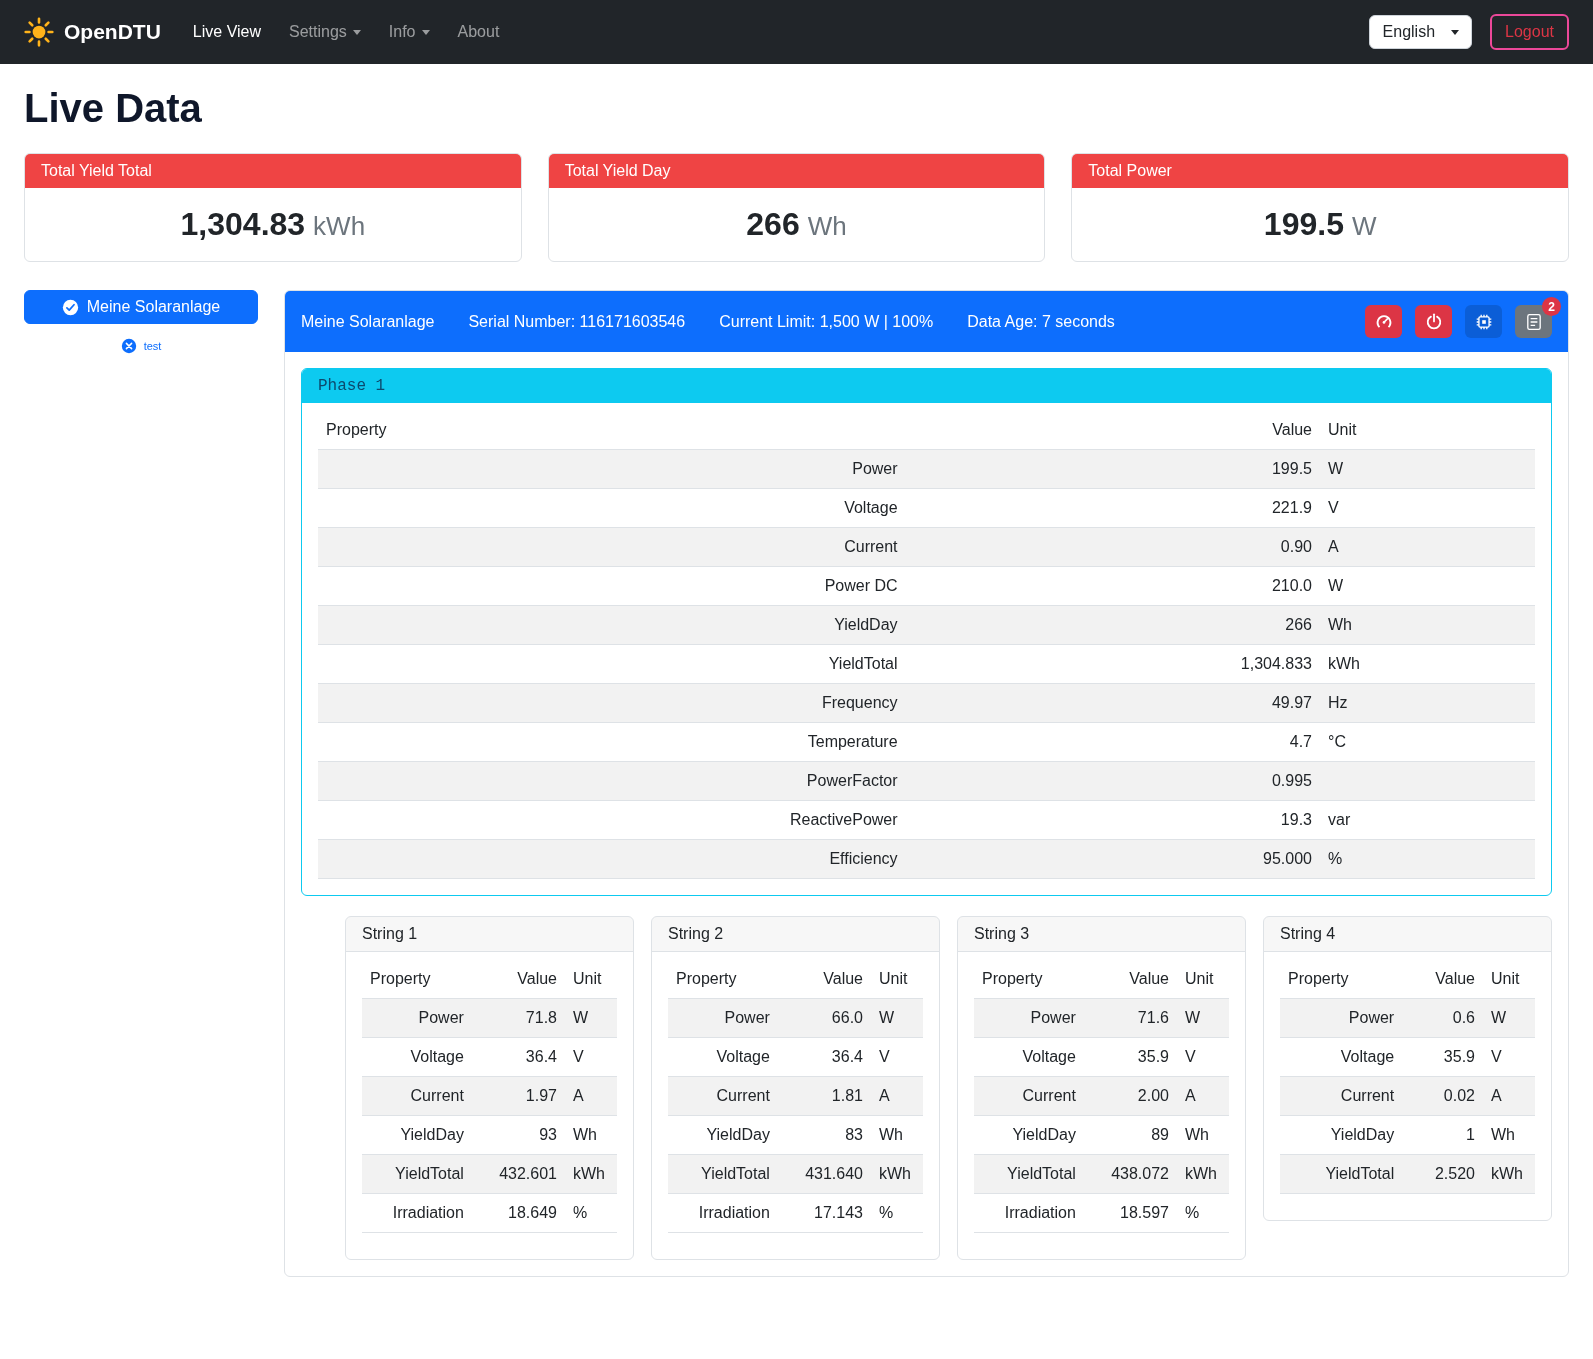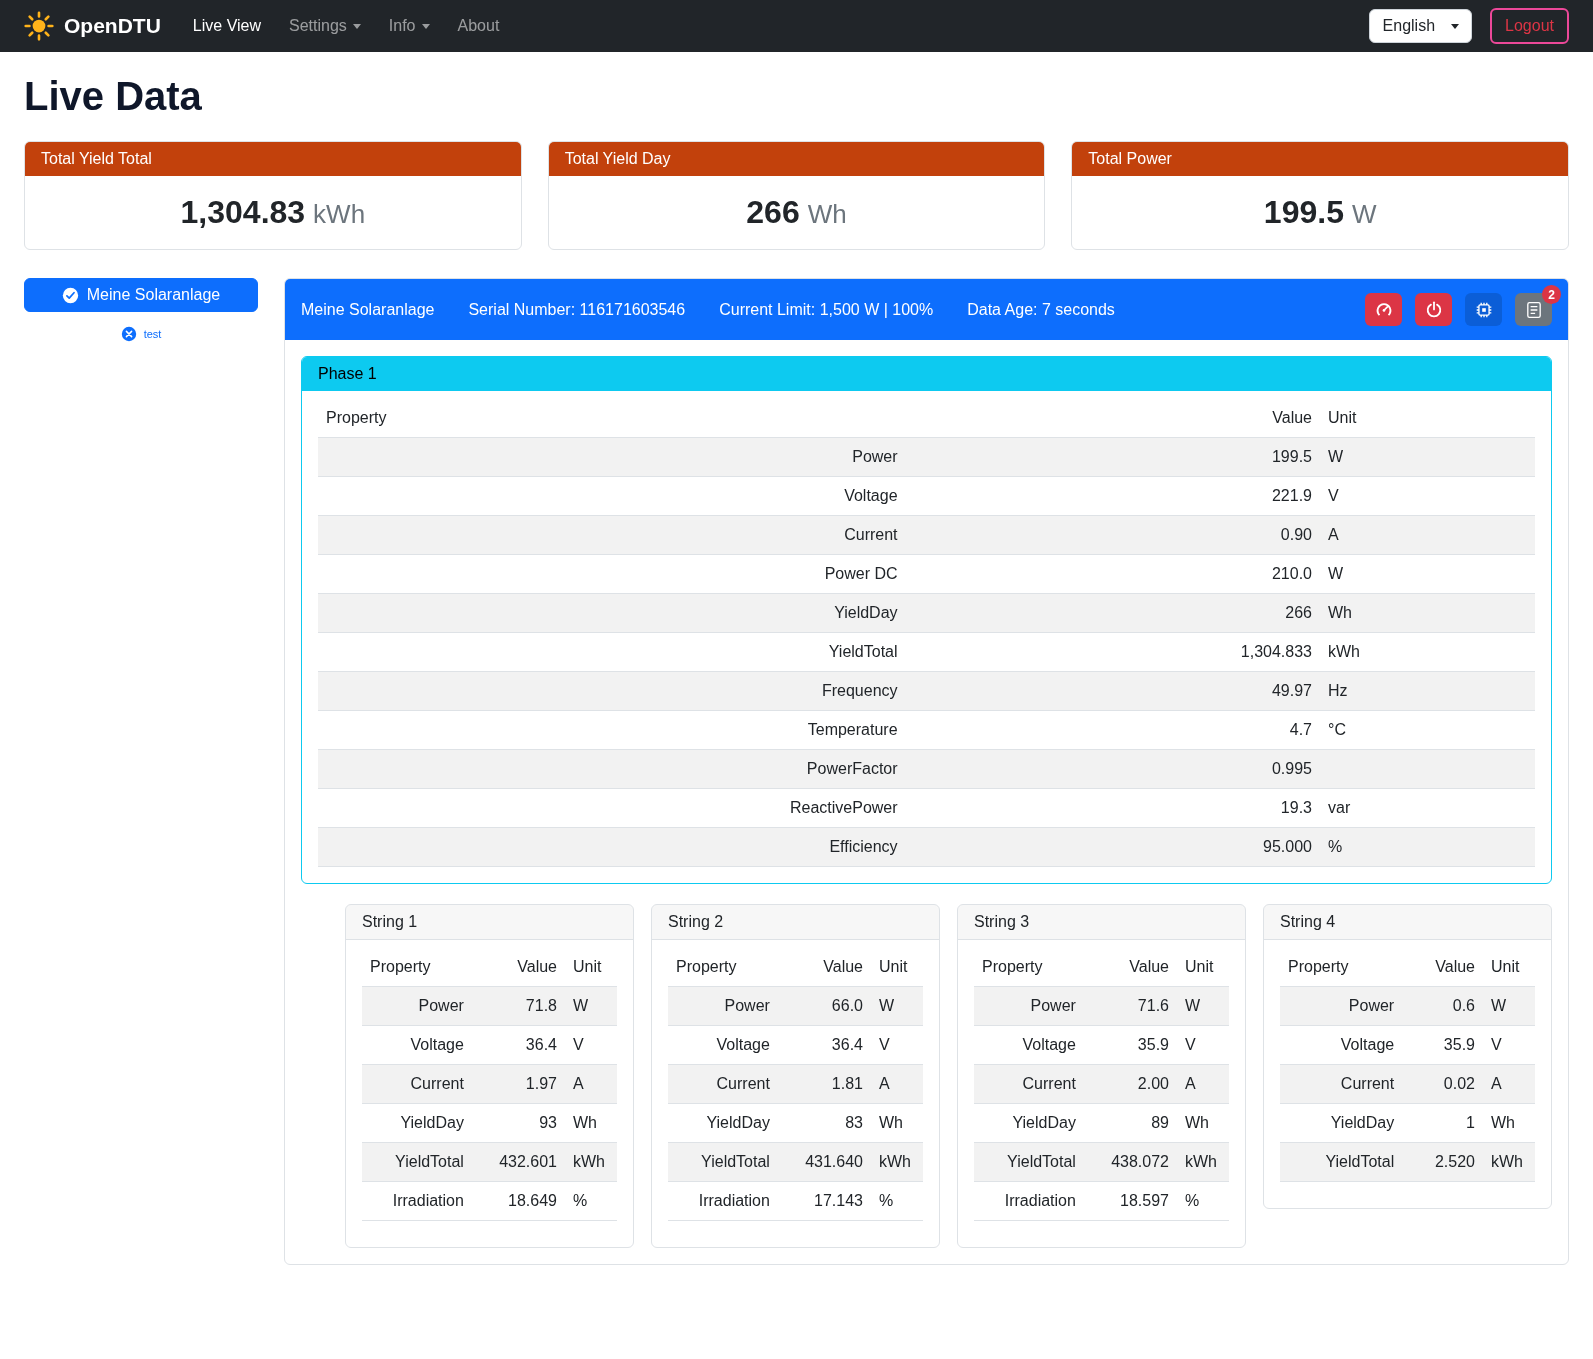--- a/index.html
+++ b/index.html
@@ -4,21 +4,21 @@
 <style>
   * { box-sizing: border-box; }
   html,body { margin:0; padding:0; }
   body {
     background:#fff; color:#212529;
     font-family:"Liberation Sans", sans-serif; font-size:16px;
     min-width:1593px;
   }
 
   
-  .navbar { background:#212529; height:52px; display:flex; align-items:center; padding:16px 24px; }
+  .navbar { background:#212529; height:64px; display:flex; align-items:center; padding:16px 24px; }
   .brand { display:flex; align-items:center; gap:10px; color:#fff; font-size:21px; font-weight:600; margin-right:18px; cursor:pointer; }
   .brand svg { display:block; }
   .nav-links { display:flex; align-items:center; }
   .nav-link { color:rgba(255,255,255,.55); padding:8px 14px; cursor:pointer; white-space:nowrap;text-align:right; }
   .nav-link.active { color:#fff; }
   .caret { display:inline-block; margin-left:6px; vertical-align:2px;
            border-left:4px solid transparent; border-right:4px solid transparent;
            border-top:5px solid currentColor; }
   .nav-right { margin-left:auto; display:flex; align-items:center; gap:18px; }
   .lang-select { background:#fff; border:1px solid #ced4da; border-radius:6px;
@@ -30,21 +30,21 @@
                 border-radius:6px; padding:7px 13px; font-size:16px; font-family:inherit; cursor:pointer; }
 
   
   .page { padding:6px 24px 28px; }
   .page-title { font-size:40px; font-weight:600; margin:16px 0 22px; color:#0f172a; }
 
   .card { background:#fff; border:1px solid #dee2e6; border-radius:6px; overflow:hidden; }
 
   
   .summary-row { display:grid; grid-template-columns:repeat(3,1fr); gap:26px; margin-bottom:28px; }
-  .sum-header { background:#c2410c; color:#fff; padding:8px 16px; }
+  .sum-header { background:#ef4444; color:#fff; padding:8px 16px; }
   .sum-body { padding:18px 16px; text-align:center; }
   .sum-value { font-size:32px; font-weight:700; color:#212529; }
   .sum-unit { font-size:26px; color:#6c757d; margin-left:8px; font-weight:400; }
 
   
   .content-row { display:grid; grid-template-columns:234px 1fr; gap:26px; align-items:start; }
 
   .inv-select-btn { width:100%; display:flex; align-items:center; justify-content:center; gap:8px;
                     background:#0d6efd; border:1px solid #0d6efd; color:#fff; border-radius:6px;
                     padding:7px 12px; font-size:16px; font-family:inherit; cursor:pointer; }
@@ -61,21 +61,21 @@
   .icon-btn.danger { background:#dc3545; }
   .icon-btn.primary { background:#0b5ed7; }
   .icon-btn.secondary { background:#6c757d; }
   .badge { position:absolute; top:-8px; right:-9px; min-width:19px; height:19px; border-radius:10px;
            background:#dc3545; color:#fff; font-size:12px; display:flex; align-items:center;
            justify-content:center; padding:0 5px; font-weight:700; }
   .inv-body { padding:16px; }
 
   
   .phase-panel { border:1px solid #0dcaf0; border-radius:6px; overflow:hidden; }
-  .phase-header { background:#0dcaf0; color:#000000; padding:8px 16px; }
+  .phase-header { background:#0dcaf0; color:#0c4a6e; padding:8px 16px;font-family:Liberation Mono, monospace; }
   .phase-body { padding:8px 16px 16px; }
 
   
   table.data { width:100%; border-collapse:collapse; font-size:16px; }
   .data th, .data td { padding:10px 8px; border-bottom:1px solid #dee2e6; text-align:left; color:#212529; }
   .data thead th { font-weight:400; }
   .data th.val, .data td.val { text-align:right; white-space:nowrap; }
   .data td.prop { font-weight:400;text-align:right; }
   .data td.unit { white-space:nowrap; }
   .data tbody tr:nth-child(odd) { background:rgba(0,0,0,.05); }

